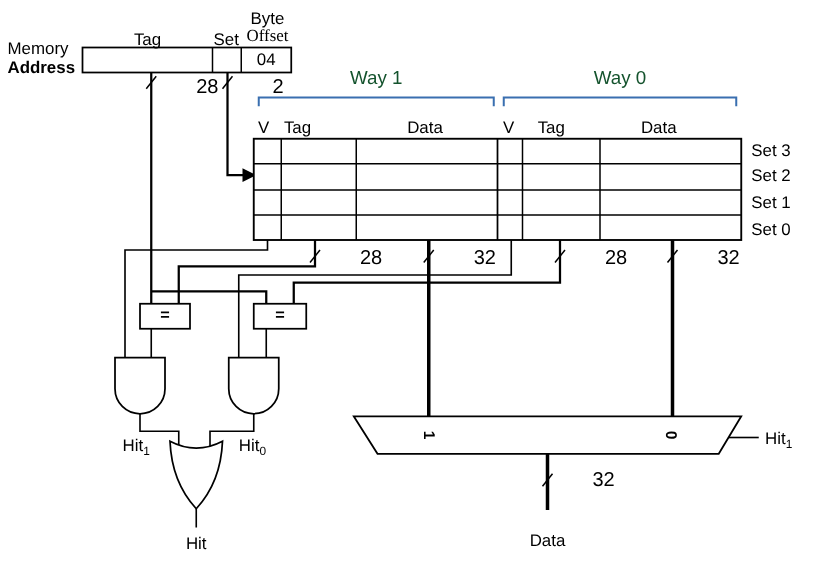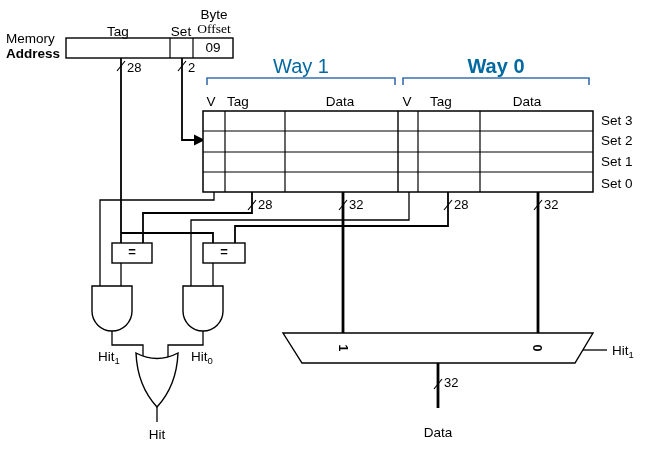--- a/index.html
+++ b/index.html
@@ -3,22 +3,22 @@
 <meta charset="utf-8">
 <style>
   html,body { margin:0; padding:0; background:#ffffff; }
   .canvas {
     position:relative; width:664px; height:458px; background:#ffffff;
     font-family:"Liberation Sans", sans-serif; color:#000; overflow:hidden;
   }
   .canvas svg { position:absolute; left:0; top:0; }
   .lbl { position:absolute; font-size:13.5px; line-height:1.12; white-space:nowrap; }
   .ctr { transform:translateX(-50%); }
-  .small { font-size:13px; }
-  .way { font-size:20px; color:#0369a1; font-weight:500; }
+  .small { font-size:16px;margin-left:30px; }
+  .way { font-size:15px; color:#14532d; font-weight:500; }
   .eq { font-size:13px; font-weight:bold; }
   .sub { font-size:9.5px; position:relative; top:3px; }
   .mux-num { position:absolute; font-size:12.5px; font-weight:600; transform:translate(-50%,-50%) rotate(90deg); }
 </style>
 </head>
 <body>
 
 <div class="canvas">
 
   <svg width="664" height="458" viewBox="0 0 664 458">
@@ -88,27 +88,27 @@
     </g>
   </svg>
 
   <div class="lbl" style="left:6px; top:31px;">Memory</div>
   <div class="lbl" style="left:6px; top:46px;font-weight:bold;">Address</div>
 
   <div class="lbl ctr" style="left:118px; top:24px;">Tag</div>
   <div class="lbl ctr" style="left:181px; top:24px;">Set</div>
   <div class="lbl ctr" style="left:214px; top:7px;">Byte</div>
   <div class="lbl ctr" style="left:214px; top:21px;font-family:Liberation Serif, serif;">Offset</div>
-  <div class="lbl ctr" style="left:213px; top:40px;">09</div>
+  <div class="lbl ctr" style="left:213px; top:40px;">04</div>
 
   <div class="lbl small" style="left:127px; top:61px;">28</div>
   <div class="lbl small" style="left:188px; top:61px;">2</div>
 
   <div class="lbl way ctr" style="left:301px; top:55px;">Way 1</div>
-  <div class="lbl way ctr" style="left:496px; top:55px;font-weight:bold;">Way 0</div>
+  <div class="lbl way ctr" style="left:496px; top:55px;">Way 0</div>
 
   <div class="lbl ctr" style="left:211px; top:94px;">V</div>
   <div class="lbl ctr" style="left:238px; top:94px;">Tag</div>
   <div class="lbl ctr" style="left:340px; top:94px;">Data</div>
   <div class="lbl ctr" style="left:407px; top:94px;">V</div>
   <div class="lbl ctr" style="left:441px; top:94px;">Tag</div>
   <div class="lbl ctr" style="left:527px; top:94px;">Data</div>
 
   <div class="lbl" style="left:601px; top:113px;">Set 3</div>
   <div class="lbl" style="left:601px; top:133px;">Set 2</div>

